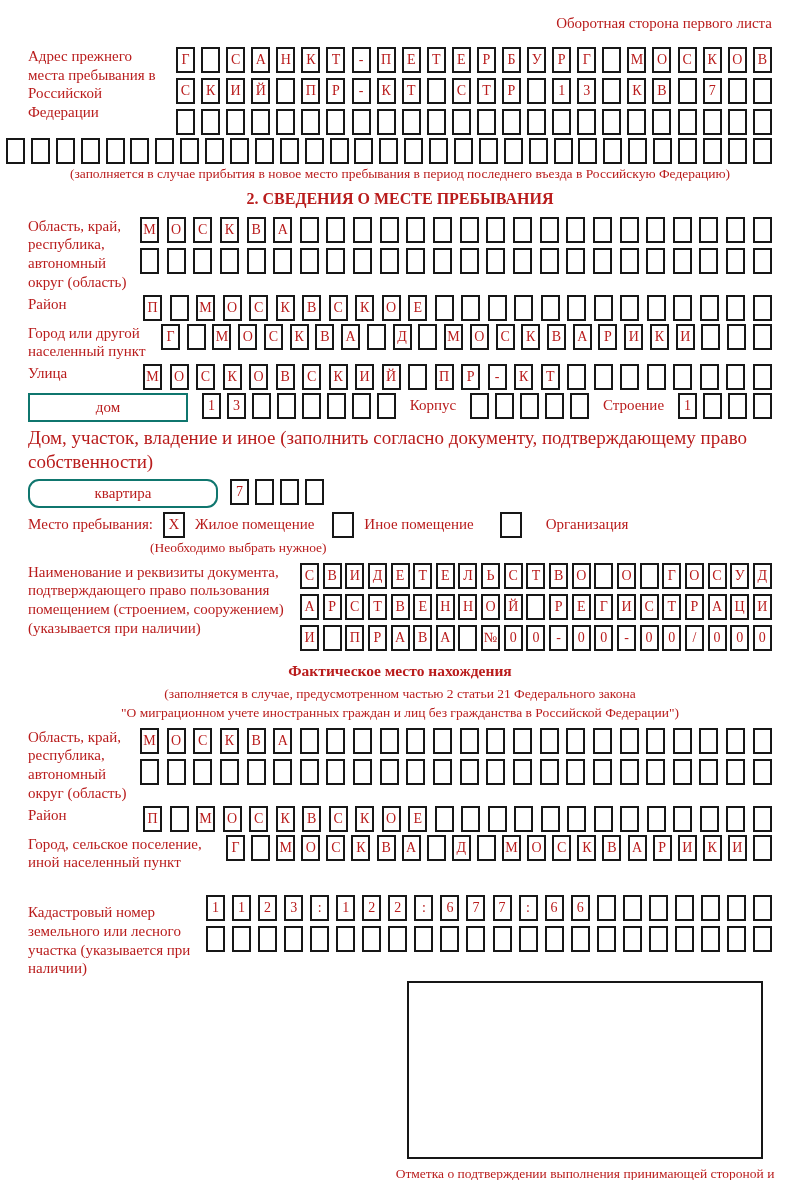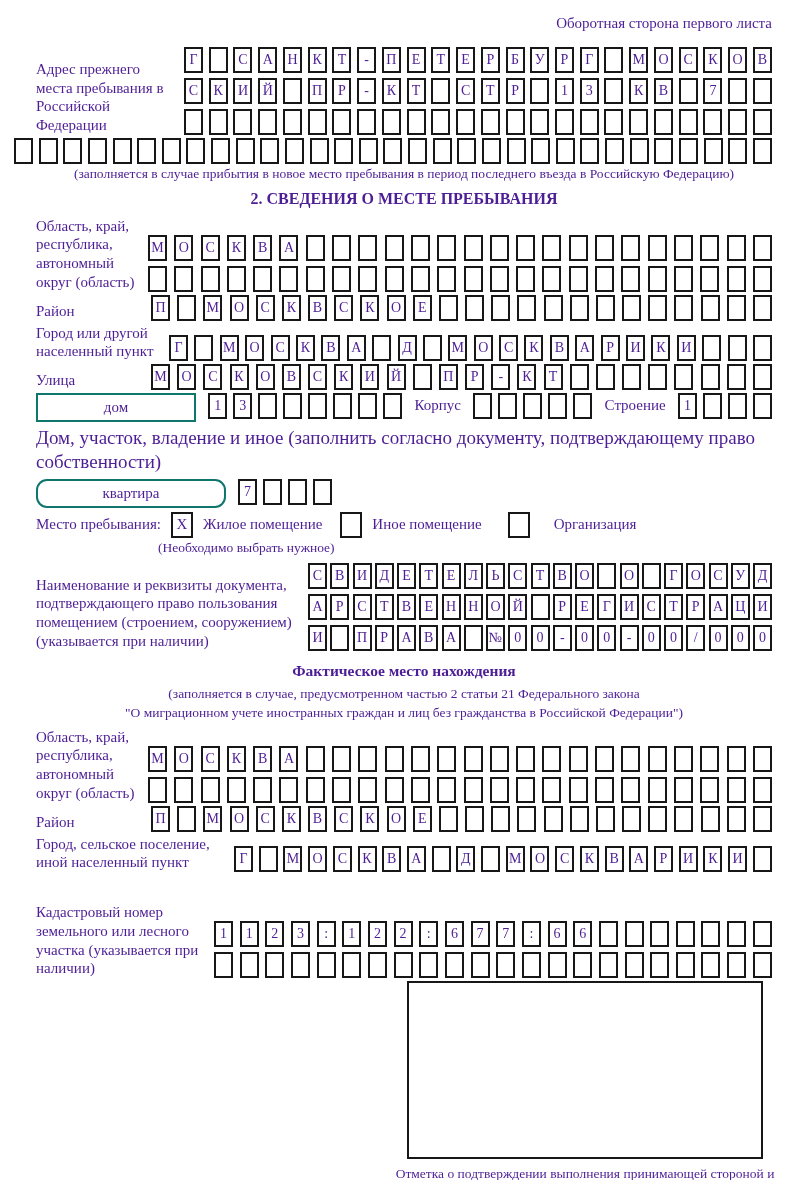--- a/index.html
+++ b/index.html
@@ -1,25 +1,25 @@
 <!DOCTYPE html>
 <html><head>
 <meta charset="utf-8">
 <style>
   html,body{margin:0;padding:0;background:#fff;}
   .page{
     width:800px;height:1180px;box-sizing:border-box;
-    background:#fff;color:#4c1d95;
+    background:#fff;color:#b91c1c;
     font-family:"Liberation Serif","DejaVu Serif",serif;
     font-size:15px;line-height:1.25;
-    padding:14px 28px 10px 36px;position:relative;overflow:hidden;
+    padding:14px 28px 10px 28px;position:relative;overflow:hidden;
   }
   .corner{ text-align:right;font-size:15px;margin-bottom:14px; }
 
-  .fieldrow{ display:flex;align-items:flex-end;margin-bottom:3px; }
+  .fieldrow{ display:flex;align-items:flex-start;margin-bottom:3px; }
   .label{ flex:none;padding-right:4px;box-sizing:border-box; }
   .w148{width:148px;} .w112{width:112px;} .w115{width:115px;}
   .w133{width:133px;} .w198{width:198px;} .w272{width:272px;} .w178{width:178px;margin-top:28px;}
 
   .grids{ flex:1;display:flex;flex-direction:column;gap:5px; }
   .cellrow{ flex:1;display:flex;justify-content:space-between;min-height:26px; }
   .cell{
     flex:none;width:19px;height:26px;box-sizing:border-box;
     border:2px solid #171717;display:flex;align-items:center;justify-content:center;
     font-size:14px;background:#fff;

